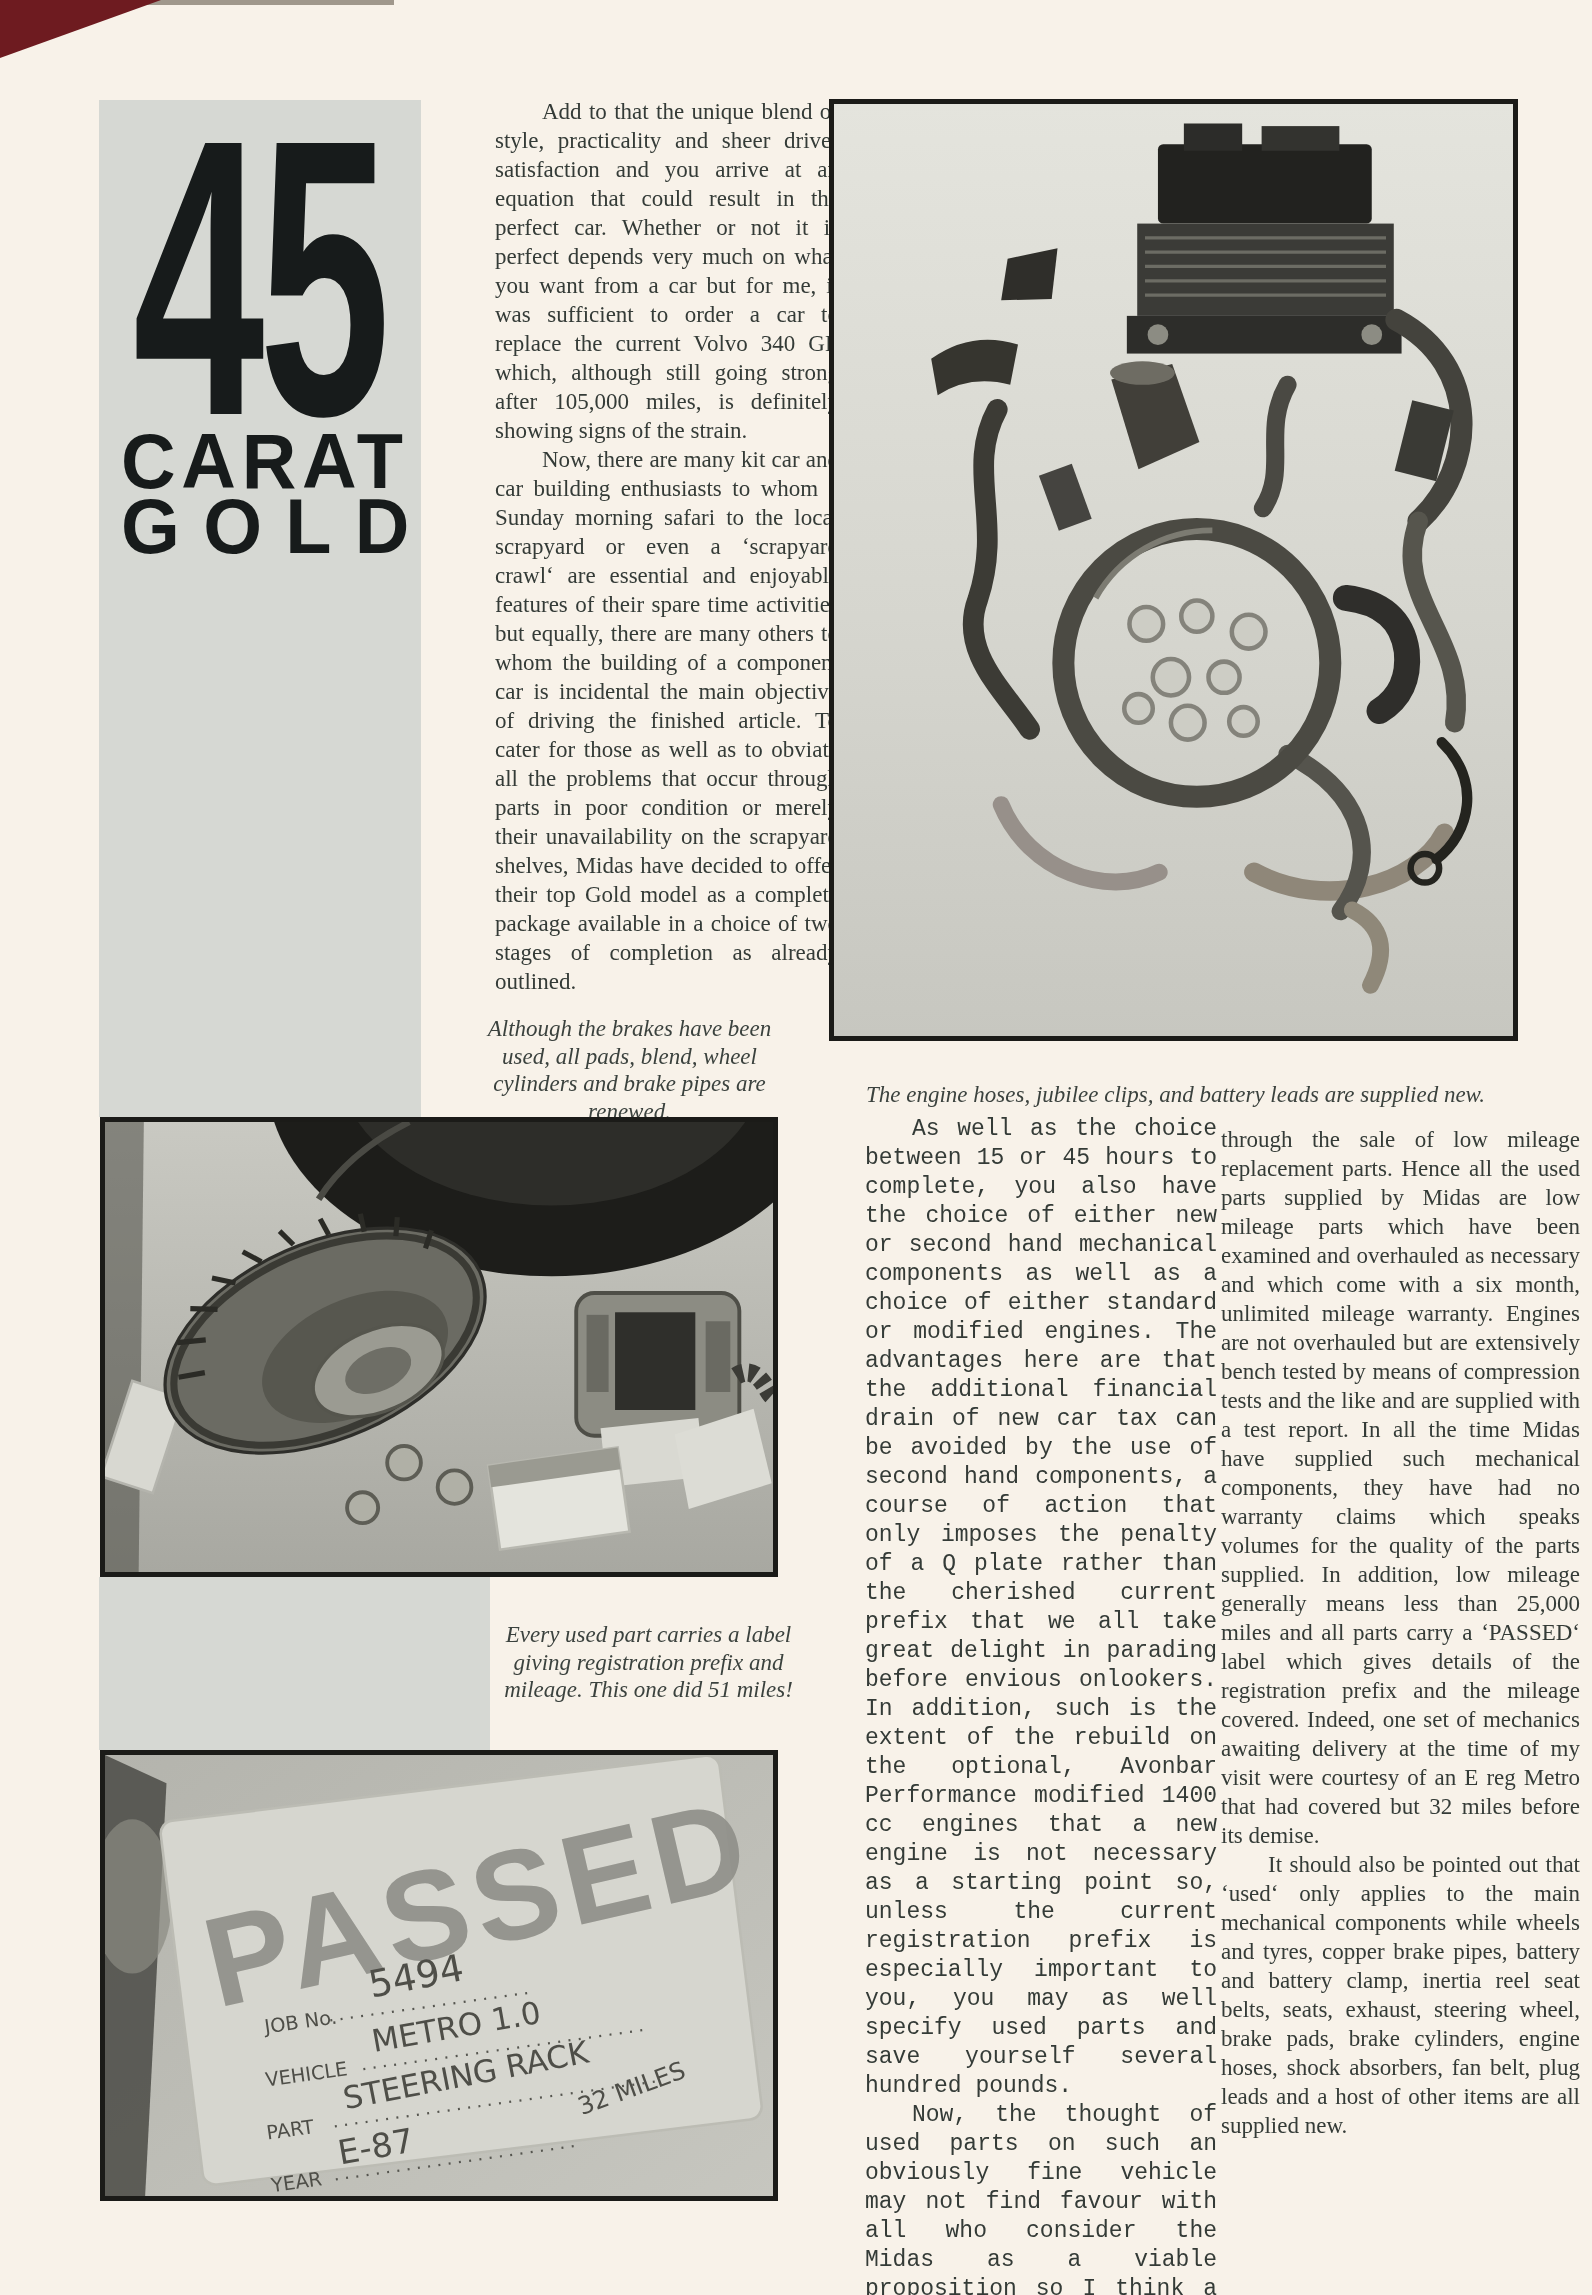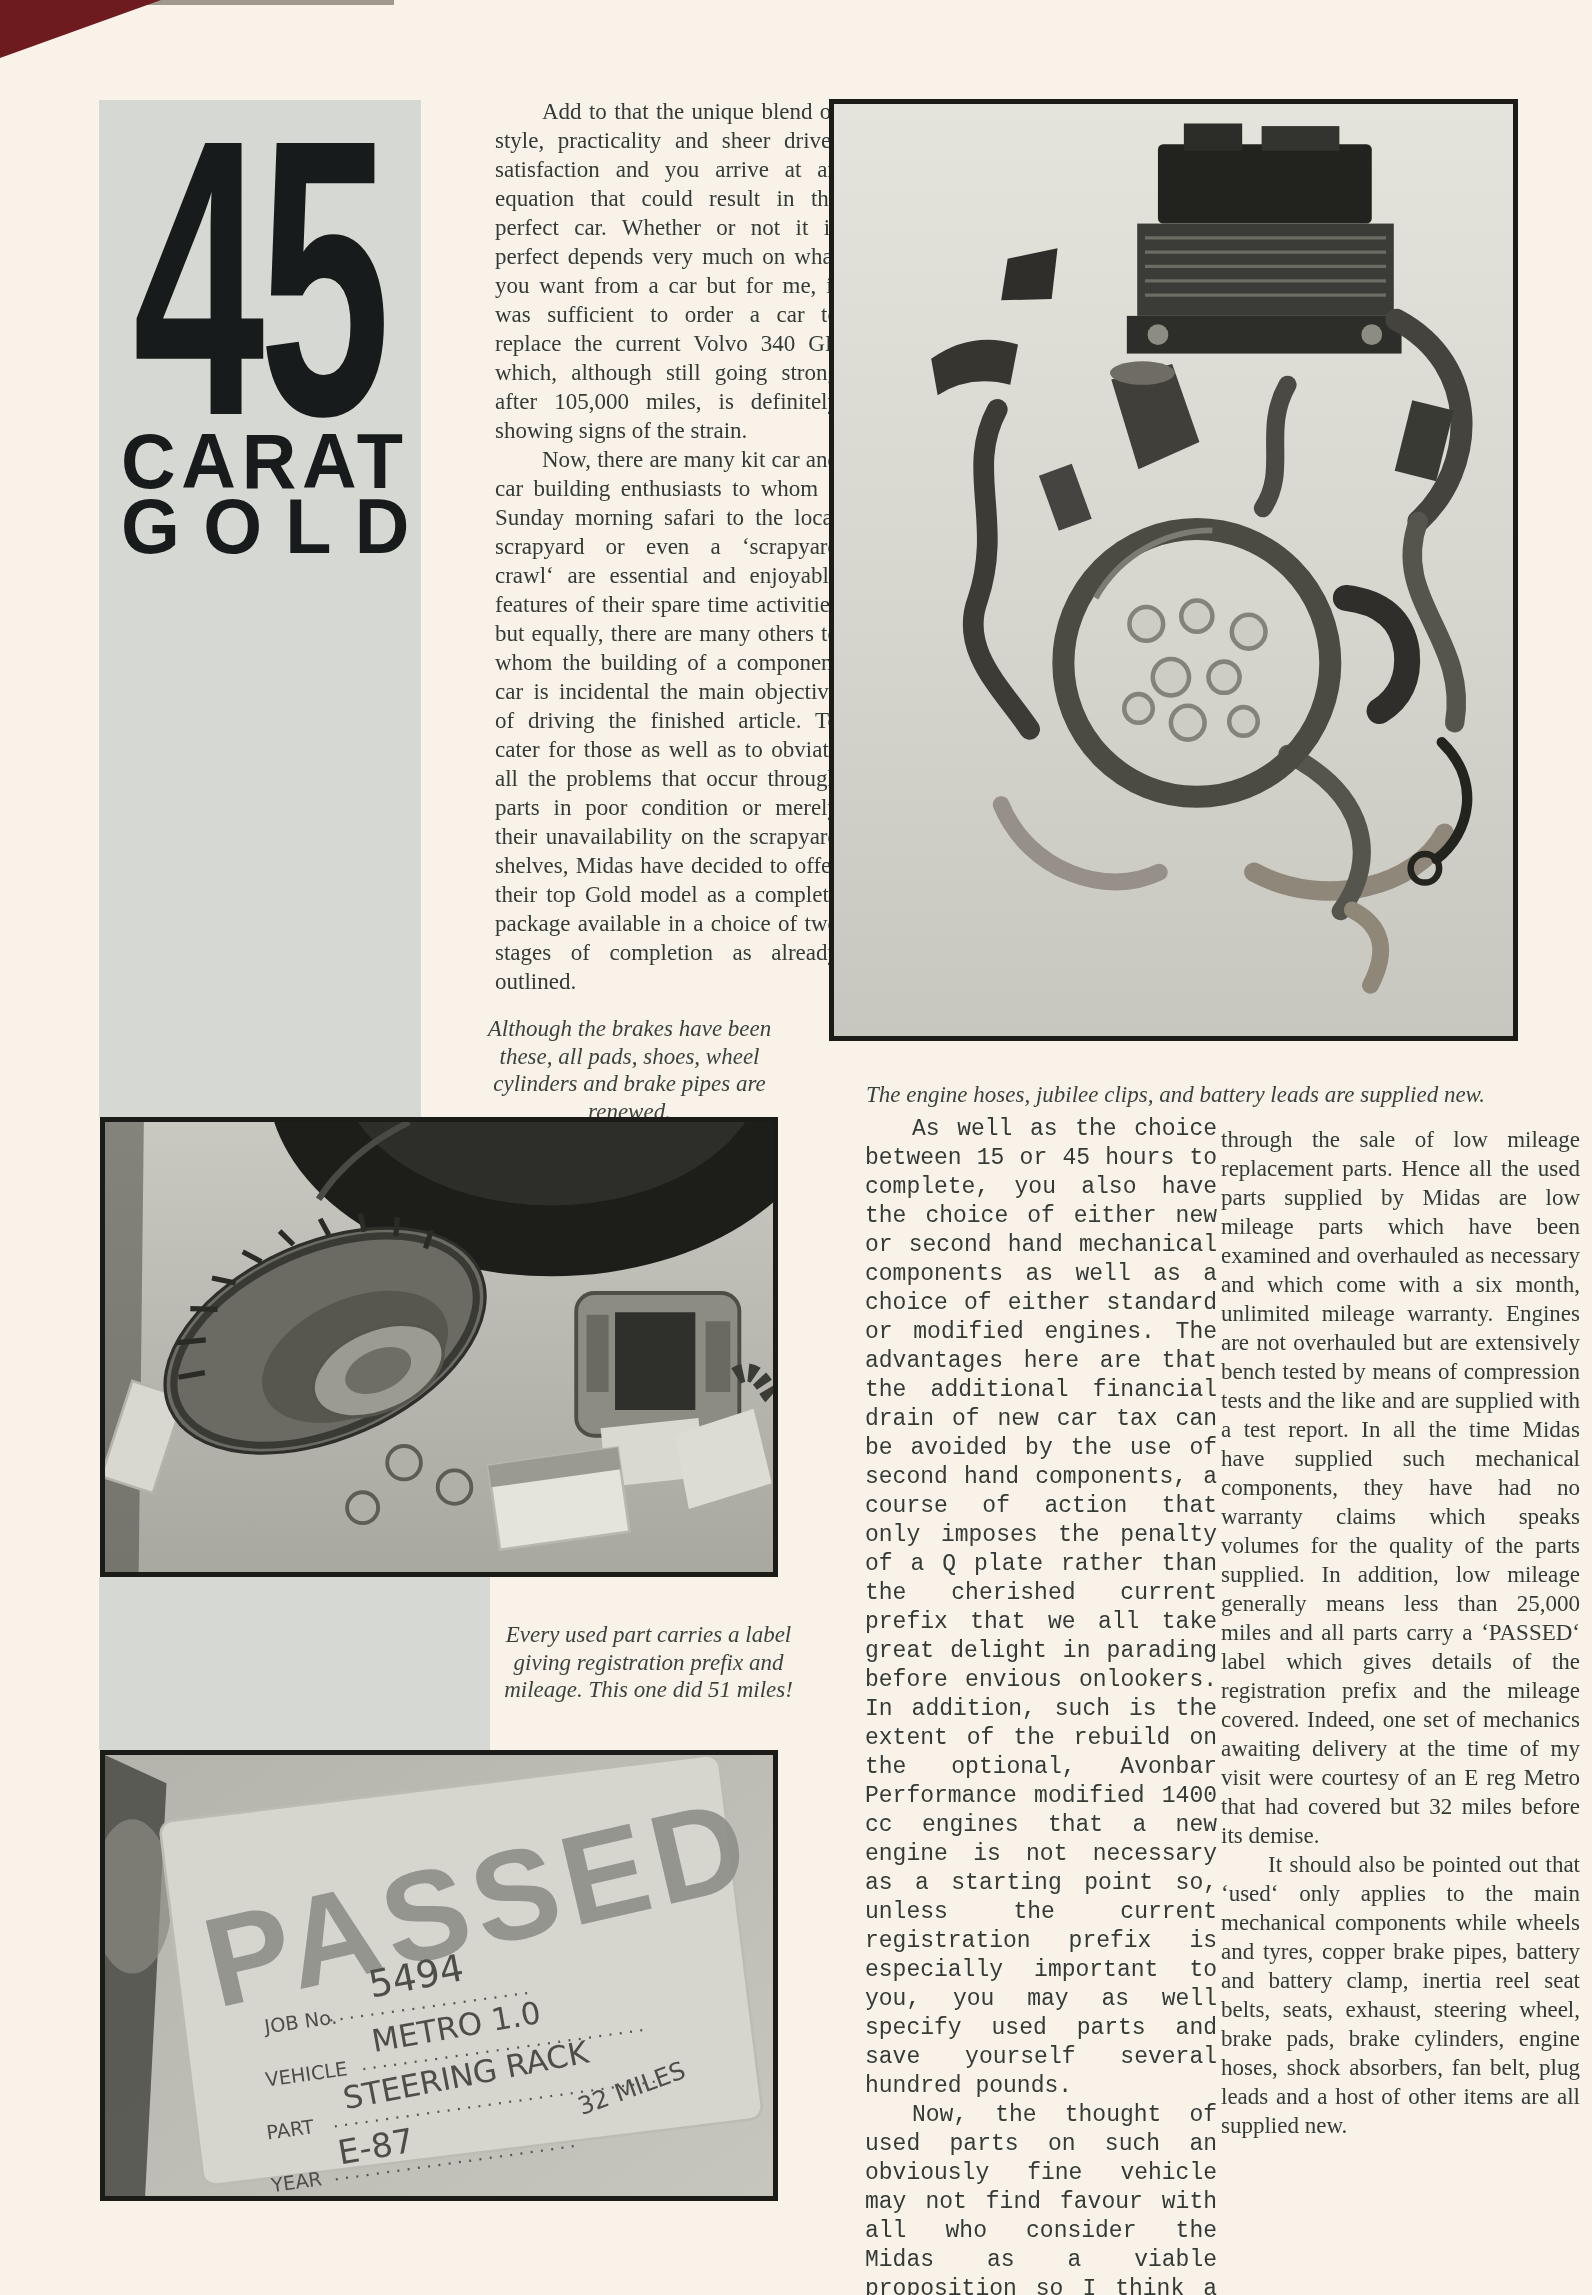--- a/index.html
+++ b/index.html
@@ -60,21 +60,21 @@
 <div class="abs gray-band-lower"></div>
 <div class="abs headline-num">45</div>
 <div class="abs headline-word1">CARAT</div>
 <div class="abs headline-word2">GOLD</div>
 
 <div class="abs col col1">
   <p class="indent">Add to that the unique blend of style, practicality and sheer driver satisfaction and you arrive at an equation that could result in the perfect car. Whether or not it is perfect depends very much on what you want from a car but for me, it was sufficient to order a car to replace the current Volvo 340 GL which, although still going strong after 105,000 miles, is definitely showing signs of the strain.</p>
   <p class="indent">Now, there are many kit car and car building enthusiasts to whom a Sunday morning safari to the local scrapyard or even a ‘scrapyard crawl‘ are essential and enjoyable features of their spare time activities but equally, there are many others to whom the building of a component car is incidental the main objective of driving the finished article. To cater for those as well as to obviate all the problems that occur through parts in poor condition or merely their unavailability on the scrapyard shelves, Midas have decided to offer their top Gold model as a complete package available in a choice of two stages of completion as already outlined.</p>
 </div>
 
-<div class="abs caption cap-brakes">Although the brakes have been these, all pads, shoes, wheel cylinders and brake pipes are renewed.</div>
+<div class="abs caption cap-brakes">Although the brakes have been used, all pads, blend, wheel cylinders and brake pipes are renewed.</div>
 
 <figure class="abs photo photo-engine">
   <svg viewBox="0 0 1048 1434" preserveAspectRatio="none">
     <defs>
       <linearGradient id="pg1" x1="0" y1="0" x2="0" y2="1">
         <stop offset="0" stop-color="#e4e4dd"></stop>
           <stop offset="0.55" stop-color="#d6d6cf"></stop>
           <stop offset="1" stop-color="#c7c7c0"></stop>
       </linearGradient>
     </defs>

